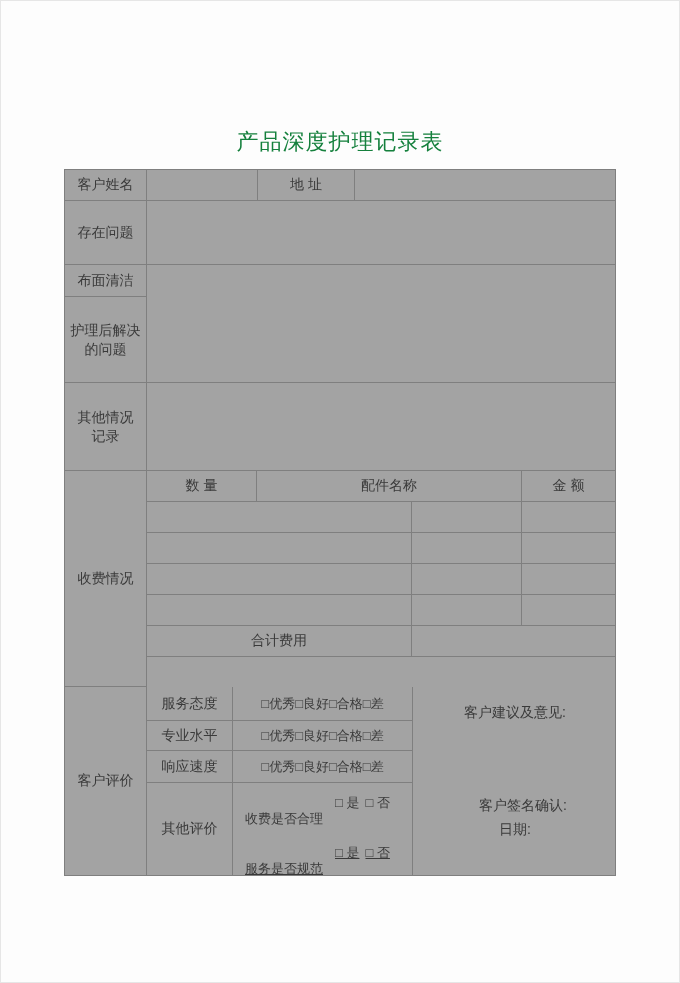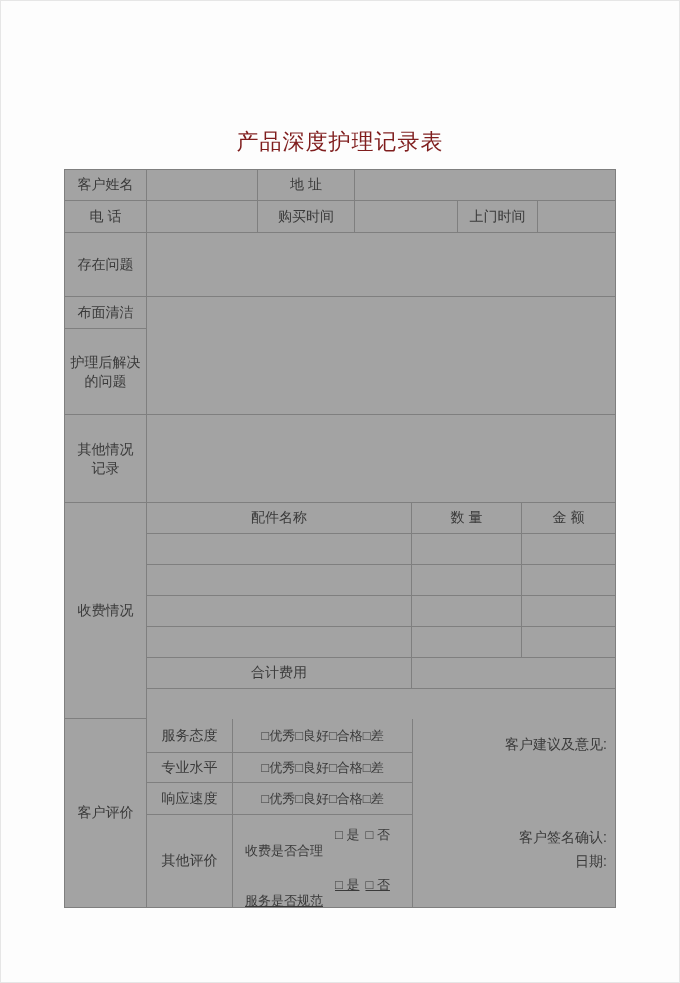--- a/index.html
+++ b/index.html
@@ -4,21 +4,21 @@
 <style>
   html,body{margin:0;padding:0;background:#fff;}
   .page{
     width:680px;height:983px;box-sizing:border-box;
     border:1px solid #e6e6e6;background:#fdfdfd;
     font-family:"Liberation Sans",sans-serif;color:#3a3a3a;
     padding-top:126px;
   }
   h1.title{
     margin:0 0 12px 0;height:30px;line-height:30px;
-    text-align:center;font-size:22px;font-weight:500;letter-spacing:1px;color:#7f1d1d;
+    text-align:center;font-size:22px;font-weight:500;letter-spacing:1px;color:#15803d;
   }
   .tbl{
     width:550px;margin:0 auto;border:1px solid #7f7f7f;background:#a3a3a3;
   }
   .band{display:flex;}
   .sub{display:flex;flex-direction:column;}
   .subrow{display:flex;}
   .c{
     box-sizing:border-box;border-right:1px solid #7f7f7f;border-bottom:1px solid #7f7f7f;
     display:flex;align-items:center;justify-content:center;
@@ -36,21 +36,21 @@
   .opts{font-size:13px;gap:0;white-space:nowrap;}
   .other-cell{
     flex-direction:column;align-items:stretch;justify-content:flex-start;
     padding:10px 0 0 12px;font-size:13px;
   }
   .yn-line{display:flex;align-items:center;height:20px;white-space:nowrap;}
   .yn-line .crit{margin-right:12px;margin-top:32px;}
   .yn-line .opt{margin-right:6px;}
   .yn-line.second{margin-top:30px;text-decoration:underline;}
   .right-cell{
-    flex-direction:column;align-items:flex-end;justify-content:flex-start;
+    flex-direction:column;align-items:center;justify-content:flex-start;
     padding:15px 8px 0 10px;font-size:14px;
   }
   .right-cell .line{height:20px;line-height:20px;white-space:nowrap;}
   .right-cell .sig{margin-top:73px;margin-left:16px;}
   .right-cell .date{margin-top:4px;}
 </style>
 </head>
 <body>
 
 <div class="page">
@@ -58,28 +58,20 @@
 
   <div class="tbl">
 
     <div class="band" style="height:31px">
       <div class="c w82">客户姓名</div>
       <div class="c w111"></div>
       <div class="c w97">地 址</div>
       <div class="c flex1 nr"></div>
     </div>
 
-    <div class="band" style="height:32px">
-      <div class="c w82">电 话</div>
-      <div class="c w111"></div>
-      <div class="c w97">购买时间</div>
-      <div class="c w103"></div>
-      <div class="c w80">上门时间</div>
-      <div class="c w77 nr"></div>
-    </div>
 
     <div class="band" style="height:64px">
       <div class="c w82">存在问题</div>
       <div class="c flex1 nr"></div>
     </div>
 
     <div class="band" style="height:32px">
       <div class="c w82">布面清洁</div>
     </div>
 
@@ -92,22 +84,22 @@
     <div class="band" style="height:88px">
       <div class="c w82 pre">其他情况
 记录</div>
       <div class="c flex1 nr"></div>
     </div>
 
     <div class="band" style="height:216px">
       <div class="c w82">收费情况</div>
       <div class="sub flex1">
         <div class="subrow" style="height:31px">
+          <div class="c w110">数 量</div>
           <div class="c w265">配件名称</div>
-          <div class="c w110">数 量</div>
           <div class="c w93 nr">金 额</div>
         </div>
         <div class="subrow" style="height:31px">
           <div class="c w265"></div>
           <div class="c w110"></div>
           <div class="c w93 nr"></div>
         </div>
         <div class="subrow" style="height:31px">
           <div class="c w265"></div>
           <div class="c w110"></div>

